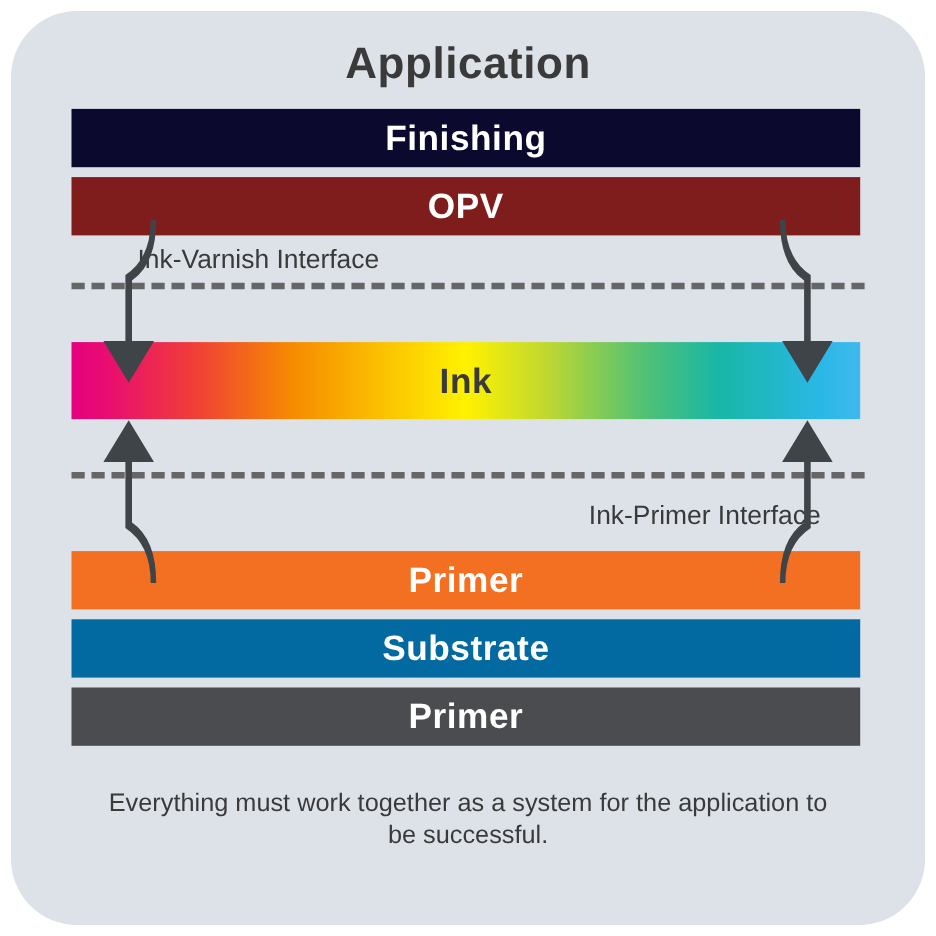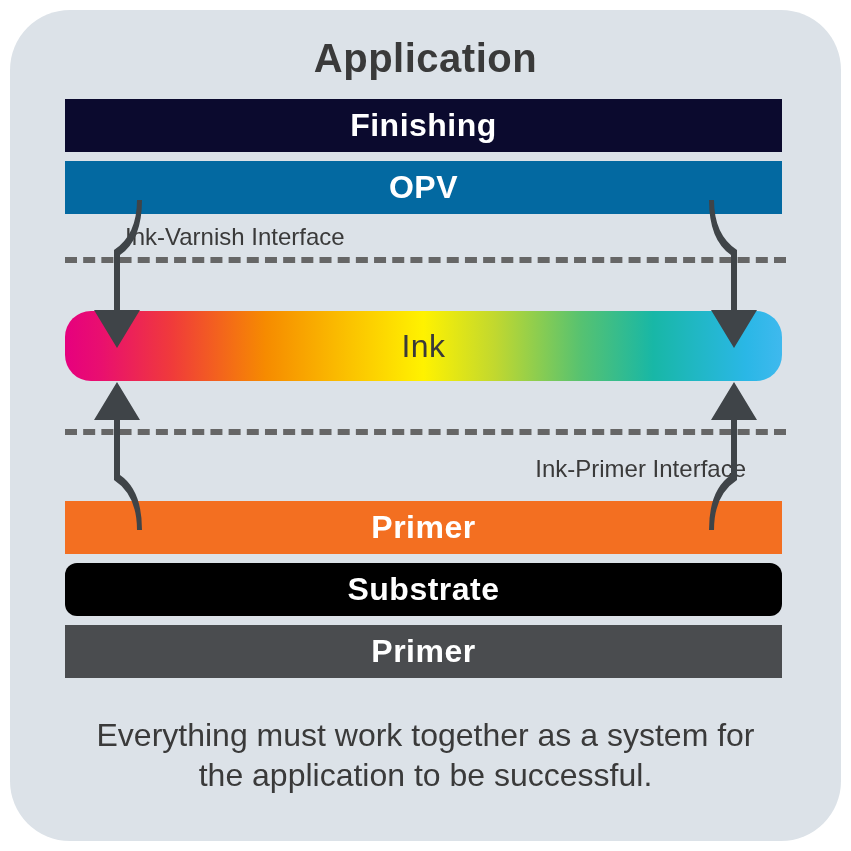--- a/index.html
+++ b/index.html
@@ -35,62 +35,61 @@
       display: flex;
       align-items: center;
       justify-content: center;
       color: #fff;
       font-weight: 600;
       font-size: 32px;
       margin-bottom: 9px;
       letter-spacing: 0.5px;
     }
     .bar.finishing { background: #0b0a2e; }
-    .bar.opv { background: #0369a1; }
+    .bar.opv { background: #7f1d1d; }
     .bar.ink {
       height: 70px;
       background: linear-gradient(90deg,
         #e6007e 0%,
         #e90f6f 5%,
         #f03b3a 15%,
         #f68b00 28%,
         #fbc400 40%,
         #fff200 50%,
         #c1d82f 60%,
         #56c271 72%,
         #18b7a6 82%,
         #2ab7e6 95%,
         #3fb9ee 100%);
       color: #3a3a3a;
-      font-weight: 400;
+      font-weight: 700;
       margin: 48px 0 48px 0;
-      border-radius: 26px;
     }
     .bar.primer   { background: #f36f21; text-align: right; }
-    .bar.substrate{ background: #000000; border-radius: 12px; }
+    .bar.substrate{ background: #0369a1; }
     .bar.printer  { background: #4a4c4f; }
 
     .interface-label {
       font-size: 24px;
       color: #3a3a3a;
       margin: 6px 55px;
     }
     .interface-label.top { text-align: left; padding-left: 60px; margin-top: 2px; }
     .interface-label.bottom { text-align: right; padding-right: 40px; margin-top: 20px; }
 
     .dashed {
       margin: 0 55px;
       border: none;
       border-top: 6px dashed #666;
       height: 0;
     }
 
     .footer {
       text-align: center;
-      font-size: 32px;
+      font-size: 23px;
       color: #3a3a3a;
       line-height: 1.25;
       padding: 28px 80px 0 80px;
       font-weight: 400;
     }
 
     .arrow {
       position: absolute;
       width: 70px;
       pointer-events: none;

